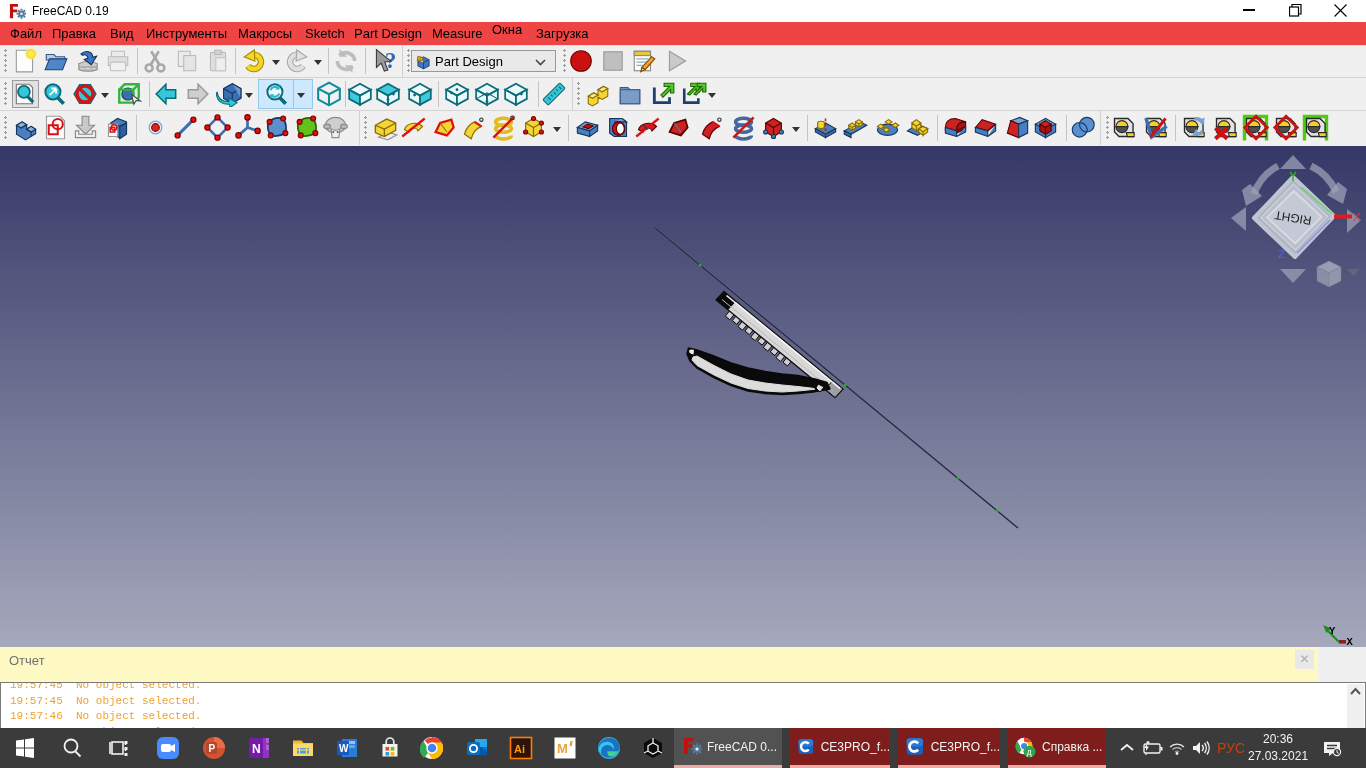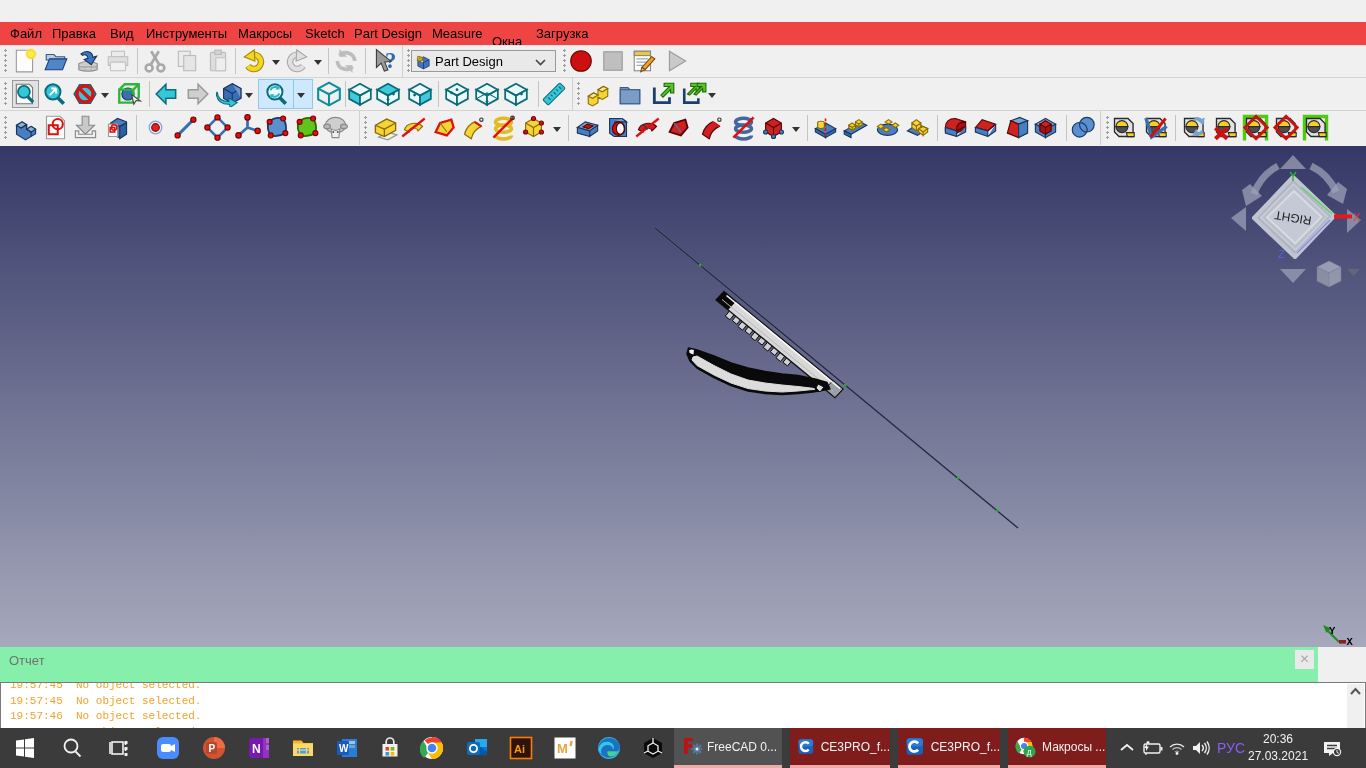--- a/index.html
+++ b/index.html
@@ -10,43 +10,66 @@
 .tbline { position:absolute; width:1px; background:#d0d0d0; }
 #titlebar { position:absolute; left:0; top:0; width:1366px; height:22px; background:#ffffff; }
 #titlebar .t { position:absolute; left:32px; top:4px; font-size:12px; color:#000; }
 #menubar { position:absolute; left:0; top:22px; width:1366px; height:23px; background:#ef4444; font-size:13px; color:#000; }
 .toolrow { position:absolute; left:0; width:1366px; background:#f0f0f0; }
 #tb1 { top:45px; height:33px; border-top:1px solid #e2e2e2; border-bottom:1px solid #d4d4d4; }
 #tb2 { top:79px; height:32px; border-bottom:1px solid #d4d4d4; }
 #tb3 { top:112px; height:34px; }
 #wbcombo { position:absolute; left:411px; top:50px; width:145px; height:22px; background:#e9e9e9; border:1px solid #999; font-size:13px; display:flex; align-items:center; }
 #viewport { position:absolute; left:0; top:146px; width:1366px; height:501px; background:linear-gradient(#353866, #a6a9bc); }
-#report { position:absolute; left:0; top:647px; width:1318px; height:81px; background:#86efac; }
+#report { position:absolute; left:0; top:647px; width:1318px; height:81px; background:#fef9c3; }
 #rhead { position:absolute; left:9px; top:6px; font-size:13px; color:#707070; }
 #rclose { position:absolute; right:4px; top:3px; width:19px; height:19px; background:#e9e9e9; color:#aaa; font-size:12px; text-align:center; line-height:19px; }
 #rlog { position:absolute; left:0; top:35px; width:1366px; height:56px; border:1px solid #7a7a7a; background:#fff; overflow:hidden; font-family:"Liberation Mono",monospace; font-size:11px; color:#f0a22b; }
 #rlog pre { position:absolute; left:9px; top:-5px; line-height:15.5px; font-family:inherit; }
 #rscroll { position:absolute; right:1px; top:1px; width:17px; height:54px; background:#f0f0f0; }
 #taskbar { position:absolute; left:0; top:728px; width:1366px; height:40px; background:#3b3b3b; }
 .appbtn { position:absolute; top:0; height:40px; display:flex; align-items:center; color:#f2f2f2; font-size:12px; background:#7f1d1d; border-bottom:3px solid #edaaa6; }
 .appbtn.active { background:#525252; }
 .appbtn span { white-space:nowrap; }
 </style></head>
 <body>
 <div id="root">
+  <div id="titlebar">
+    <svg class="ic" style="left:9px;top:3px" width="17" height="17" viewBox="0 0 19 19">
+        <path d="M1 1h9v3.2H4.6v3h4.6v3.2H4.6V17H1z" fill="#c01010"></path>
+        <g transform="translate(9 7)">
+          <circle cx="5" cy="5" r="3.6" fill="#56799c"></circle>
+          <circle cx="5" cy="5" r="1.5" fill="#e8eef4"></circle>
+          <g stroke="#56799c" stroke-width="2.2">
+            <path d="M5 -0.5v2M5 8.5v2M-0.5 5h2M8.5 5h2M1.1 1.1l1.4 1.4M7.5 7.5l1.4 1.4M1.1 8.9l1.4-1.4M7.5 2.5l1.4-1.4"></path>
+          </g>
+        </g>
+      </svg>
+    <span class="t">FreeCAD 0.19</span>
+    <svg class="ic" style="left:1243px;top:9px" width="12" height="2" viewBox="0 0 12 2">
+        <rect width="12" height="2" fill="#000"></rect>
+      </svg>
+    <svg class="ic" style="left:1289px;top:4px" width="13" height="13" viewBox="0 0 13 13">
+        <rect x="0.5" y="3" width="9" height="9" fill="none" stroke="#000" stroke-width="1.2"></rect>
+        <path d="M3 3V.5h9V10h-2.5" fill="none" stroke="#000" stroke-width="1.2"></path>
+      </svg>
+    <svg class="ic" style="left:1334px;top:4px" width="13" height="13" viewBox="0 0 13 13">
+        <path d="M.5.5l12 12M12.5.5L.5 12.5" stroke="#000" stroke-width="1.1"></path>
+      </svg>
+  </div>
   <div id="menubar">
       <span style="position:absolute;left:10px;top:4px">Файл</span>
       <span style="position:absolute;left:52px;top:4px">Правка</span>
       <span style="position:absolute;left:110px;top:4px">Вид</span>
       <span style="position:absolute;left:146px;top:4px">Инструменты</span>
       <span style="position:absolute;left:238px;top:4px">Макросы</span>
       <span style="position:absolute;left:305px;top:4px">Sketch</span>
       <span style="position:absolute;left:354px;top:4px">Part Design</span>
       <span style="position:absolute;left:432px;top:4px">Measure</span>
-      <span style="position:absolute;left:492px;top:12px">Окна</span>
+      <span style="position:absolute;left:492px;top:0">Окна</span>
       <span style="position:absolute;left:536px;top:4px">Загрузка</span>
     </div>
   <div id="tb1" class="toolrow"></div>
   <div id="tb2" class="toolrow"></div>
   <div id="tb3" class="toolrow"></div>
   <span class="grip" style="left:4px;top:48px;height:26px"></span>
     <svg class="ic" style="left:12px;top:48px" width="26" height="26" viewBox="0 0 24 24">
       <path d="M4 2h11l4 4v16H4z" fill="#fdfdfd" stroke="#9a9a9a"></path>
       <circle cx="17.5" cy="5.5" r="5.6" fill="rgba(255,240,120,.55)"></circle>
       <circle cx="17.5" cy="5.5" r="3.9" fill="#ffe94a" stroke="#e8c800" stroke-width=".8"></circle>
@@ -668,21 +691,21 @@
           <circle cx="11" cy="11" r="9" fill="#fff"></circle>
           <path d="M11 2a9 9 0 0 1 7.8 4.5H11z" fill="#ea4335"></path>
           <path d="M2 11a9 9 0 0 1 1.5-5l5 8.5z" fill="#ea4335"></path>
           <path d="M3.5 6L8.5 14.5 5.5 19A9 9 0 0 1 3.5 6z" fill="#34a853"></path>
           <path d="M18.8 6.5H11l4.5 7.5-4 6A9 9 0 0 0 18.8 6.5z" fill="#fbbc05"></path>
           <path d="M8.5 14.5l3.5 5.5a9 9 0 0 0 7-13z" fill="#fbbc05"></path>
           <circle cx="11" cy="11" r="4" fill="#4285f4" stroke="#fff" stroke-width="1.2"></circle>
           <circle cx="17" cy="17" r="6.5" fill="#2da44e"></circle>
           <text x="14" y="20.5" font-size="9" fill="#fff" font-family="Liberation Sans">д</text>
         </svg>
-        <span>Макросы ...</span>
+        <span>Справка ...</span>
 </div>
     </div>
   <svg class="ic" style="left:13px;top:736px" width="24" height="24" viewBox="0 0 24 24">
       <path d="M3 4.5l8-1.1v8.1H3zM12 3.2L21 2v9.5h-9zM3 12.5h8v8.1l-8-1.1zM12 12.5h9V22l-9-1.2z" fill="#fff"></path>
     </svg>
     <svg class="ic" style="left:60px;top:736px" width="24" height="24" viewBox="0 0 24 24">
       <circle cx="11" cy="10" r="6.5" fill="none" stroke="#f2f2f2" stroke-width="1.8"></circle>
       <path d="M15.5 15.5l5 5" stroke="#f2f2f2" stroke-width="1.8"></path>
     </svg>
     <svg class="ic" style="left:107px;top:736px" width="24" height="24" viewBox="0 0 24 24">
@@ -782,20 +805,20 @@
         <path d="M2 7a10 10 0 0 1 14 0" opacity=".95"></path>
         <path d="M4.5 9.5a6.5 6.5 0 0 1 9 0" opacity=".7"></path>
         <path d="M7 12a3 3 0 0 1 4 0" opacity=".5"></path>
       </g>
       <circle cx="9" cy="13.5" r="1.4" fill="#f2f2f2"></circle>
     </svg>
 <svg class="ic" style="left:1191px;top:740px" width="20" height="16" viewBox="0 0 20 16">
       <path d="M2 6h3l4-4v12l-4-4H2z" fill="#f2f2f2"></path>
       <path d="M11 5a4.5 4.5 0 0 1 0 6M13.5 3a8 8 0 0 1 0 10M16 1.5a11 11 0 0 1 0 13" fill="none" stroke="#f2f2f2" stroke-width="1.4"></path>
     </svg>
-<span style="position:absolute;left:1217px;top:740px;color:#8b5cf6;font-size:14px">РУС</span>
+<span style="position:absolute;left:1217px;top:740px;color:#c2410c;font-size:14px">РУС</span>
 <div style="position:absolute;left:1248px;top:731px;width:60px;text-align:center;color:#f2f2f2;font-size:12px;line-height:17px">20:36<br>27.03.2021</div>
 <svg class="ic" style="left:1322px;top:740px" width="20" height="17" viewBox="0 0 20 17">
       <path d="M2 2h16v11h-7l-4 3v-3H2z" fill="#f2f2f2"></path>
       <path d="M5 5.5h10M5 8.5h10" stroke="#3b3b3b" stroke-width="1.4"></path>
       <circle cx="15" cy="12" r="3.6" fill="#3b3b3b" stroke="#f2f2f2" stroke-width="1.2"></circle>
       <path d="M15 10v2.4l1.8 1" stroke="#f2f2f2" fill="none"></path>
     </svg>
 </div>
 </body></html>

